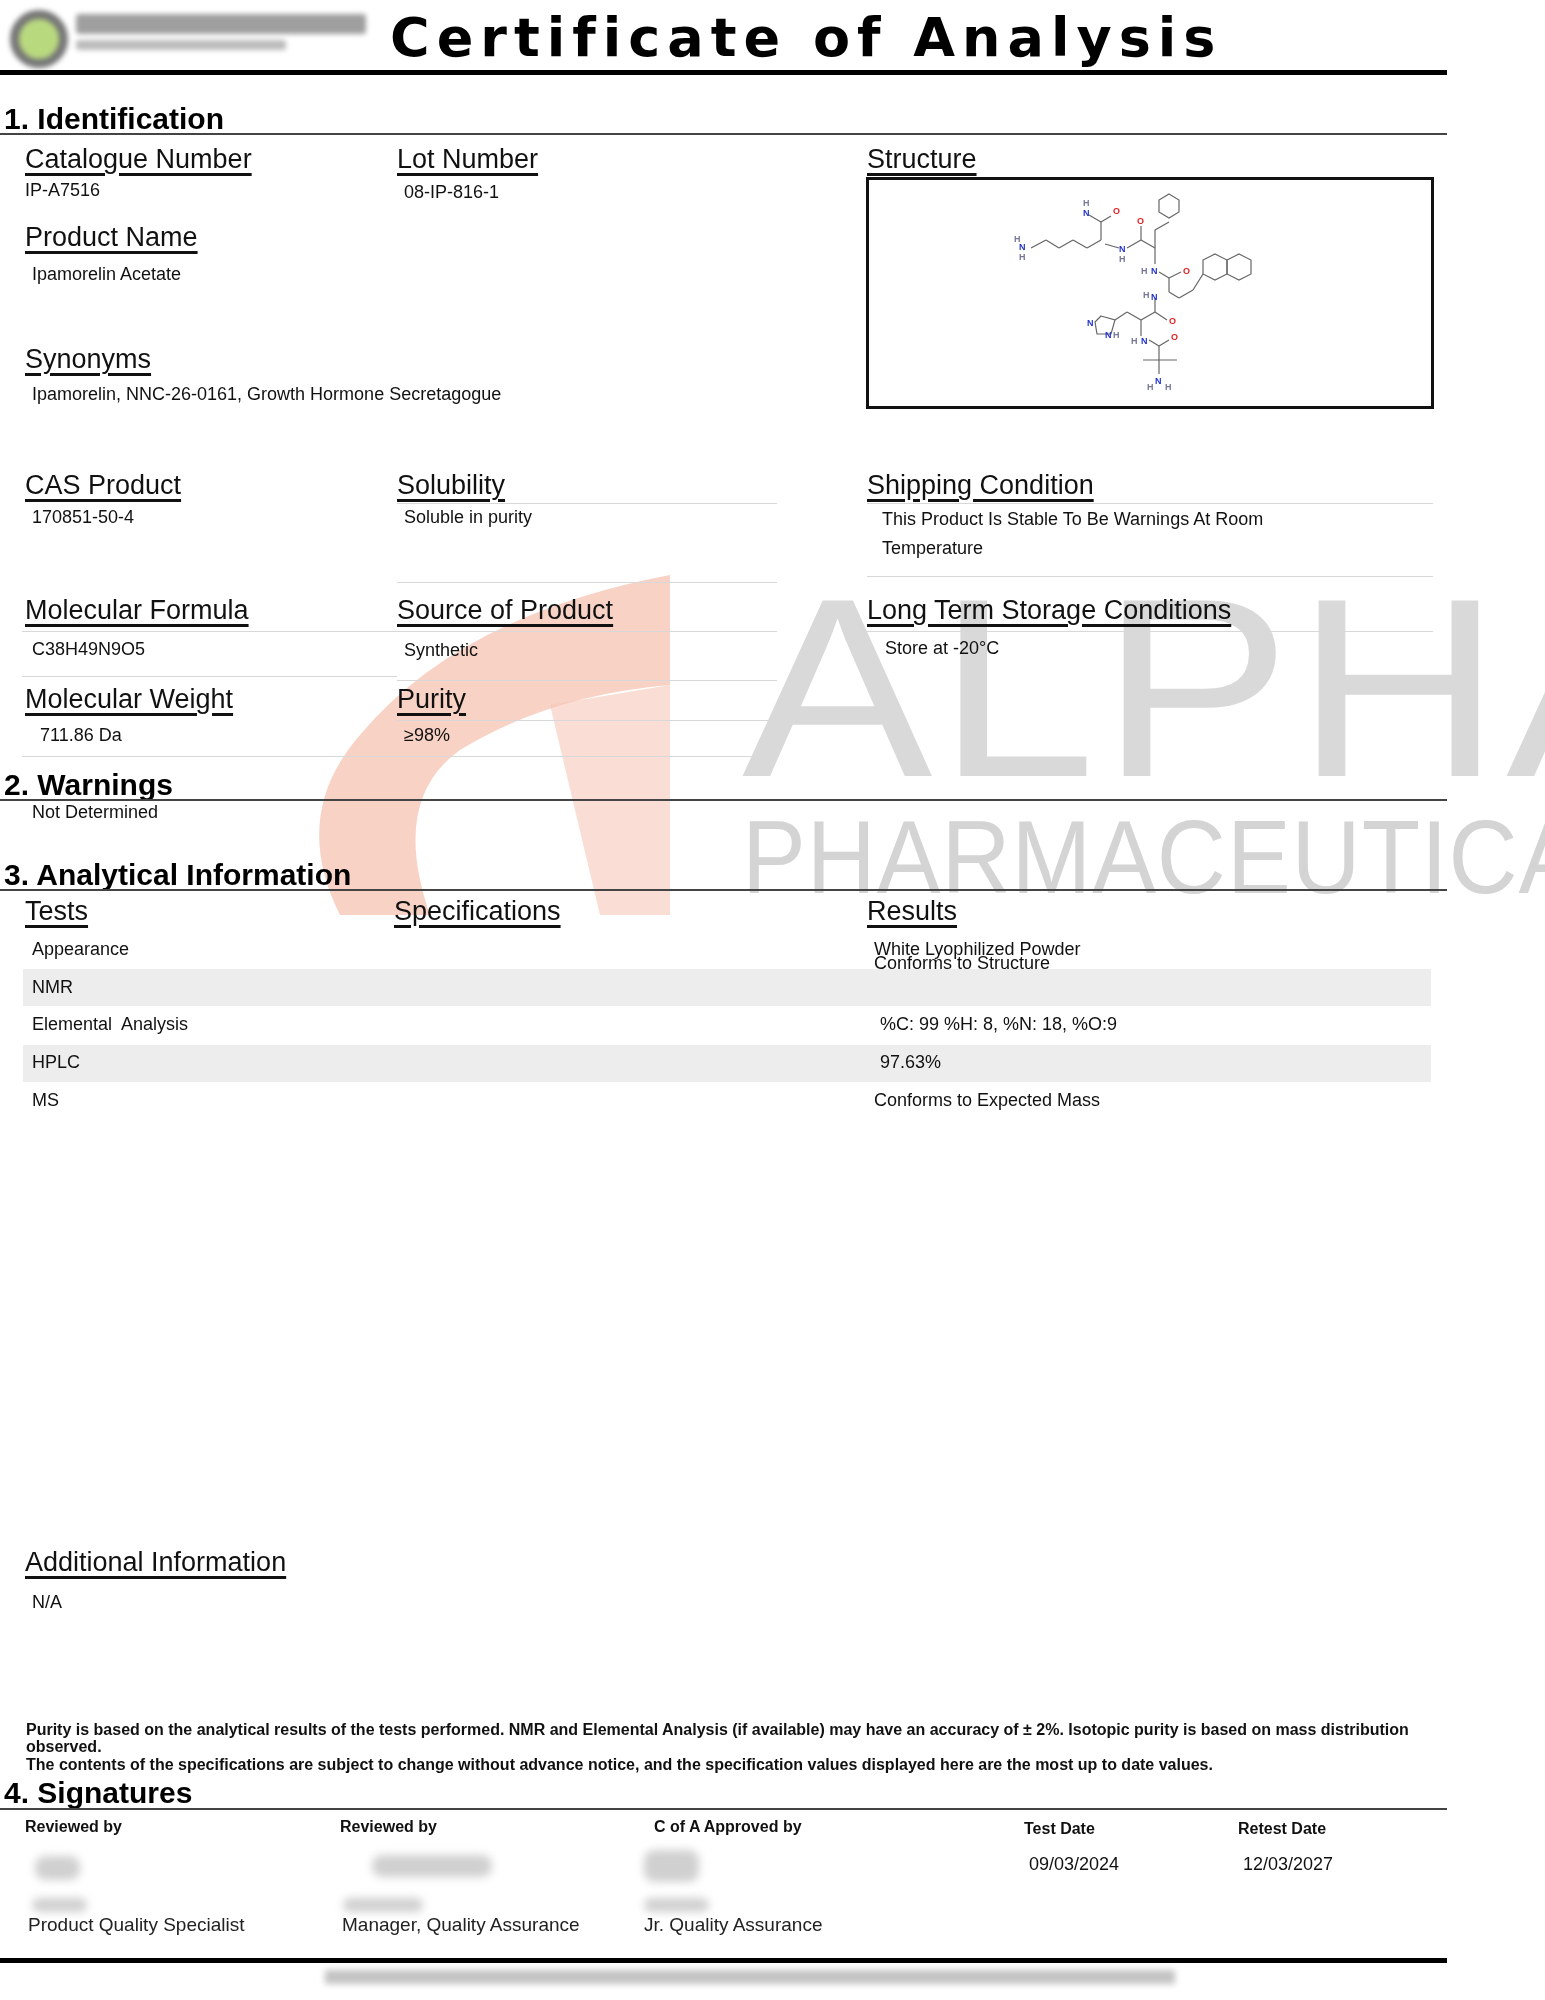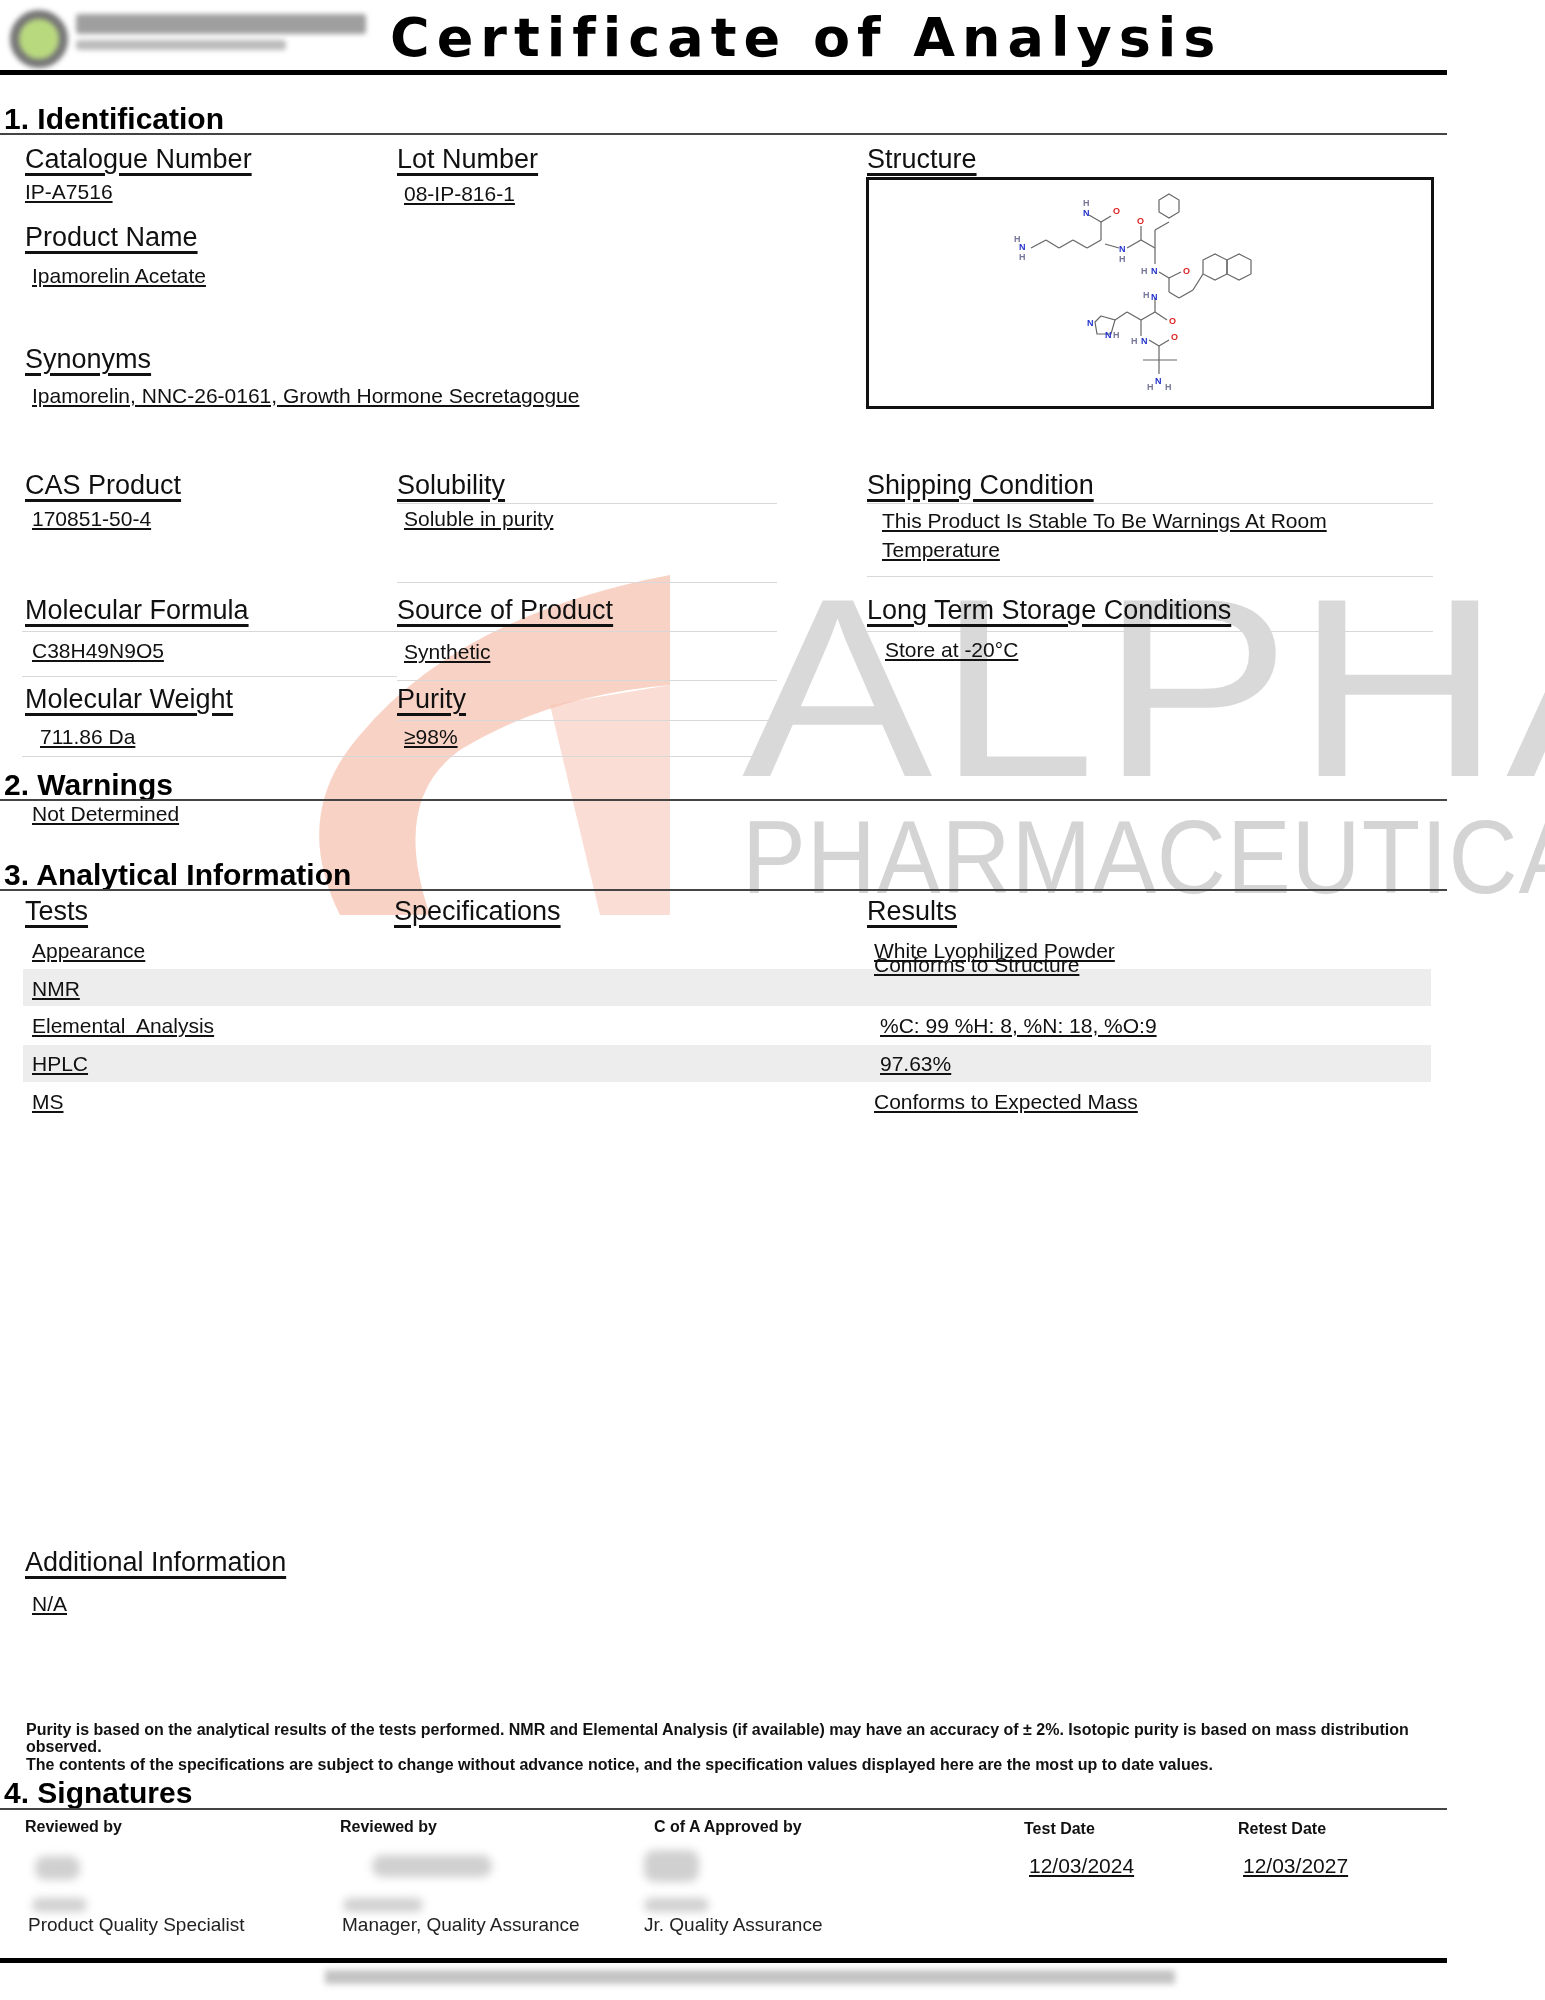--- a/index.html
+++ b/index.html
@@ -19,21 +19,21 @@
   .logo-text1 { position: absolute; left: 70px; top: 10px; width: 290px; height: 20px; background: #888; border-radius: 3px; }
   .logo-text2 { position: absolute; left: 70px; top: 36px; width: 210px; height: 10px; background: #aaa; border-radius: 3px; }
   .doc-title { position: absolute; left: 390px; top: 6px; font-family: "DejaVu Sans", sans-serif; font-weight: bold;
     font-size: 54px; letter-spacing: 7px; color: #000; white-space: nowrap; }
   .title-rule { position: absolute; left: 0; top: 70px; width: 1447px; height: 5px; background: #000; }
 
   .sec-head { position: absolute; left: 4px; font-size: 30px; font-weight: bold; color: #000; white-space: nowrap; }
   .sec-rule { position: absolute; left: 0; width: 1447px; height: 2px; background: #444; }
 
   .lbl { position: absolute; font-size: 27px; color: #111; white-space: nowrap; text-decoration: underline; text-decoration-thickness: 3px; text-underline-offset: 5px; }
-  .val { position: absolute; font-size: 21px; color: #111; white-space: nowrap; text-decoration: underline; }
+  .val { position: absolute; font-size: 18px; color: #111; white-space: nowrap; }
   .hair { position: absolute; height: 1px; background: #d8d8d8; }
 
   .structure-box { position: absolute; left: 866px; top: 177px; width: 568px; height: 232px; border: 3px solid #111; background: #fff; }
 
   .row-bg { position: absolute; left: 23px; width: 1408px; height: 37px; background: #ededed; }
 
   .note { position: absolute; left: 26px; font-size: 16px; font-weight: bold; color: #111; line-height: 17px; width: 1400px; }
 
   .sig-head { position: absolute; font-size: 16px; font-weight: bold; color: #111; white-space: nowrap; }
   .sig-role { position: absolute; font-size: 19px; color: #222; white-space: nowrap; text-align: center; }
@@ -234,18 +234,18 @@
 <div class="sig-blur" style="left:372px;top:1855px;width:120px;height:22px"></div>
 <div class="sig-blur" style="left:343px;top:1898px;width:80px;height:14px"></div>
 <div class="sig-role" style="left:342px;top:1914px">Manager, Quality Assurance</div>
 
 <div class="sig-head" style="left:654px;top:1818px">C of A Approved by</div>
 <div class="sig-blur" style="left:644px;top:1850px;width:55px;height:32px"></div>
 <div class="sig-blur" style="left:644px;top:1898px;width:65px;height:14px"></div>
 <div class="sig-role" style="left:644px;top:1914px">Jr. Quality Assurance</div>
 
 <div class="sig-head" style="left:1024px;top:1820px">Test Date</div>
-<div class="val" style="left:1029px;top:1854px">12/03/2024</div>
+<div class="val" style="left:1029px;top:1854px">09/03/2024</div>
 <div class="sig-head" style="left:1238px;top:1820px">Retest Date</div>
 <div class="val" style="left:1243px;top:1854px">12/03/2027</div>
 
 <div class="bottom-rule"></div>
 <div class="footer-blur"></div>
 
 </body></html>

